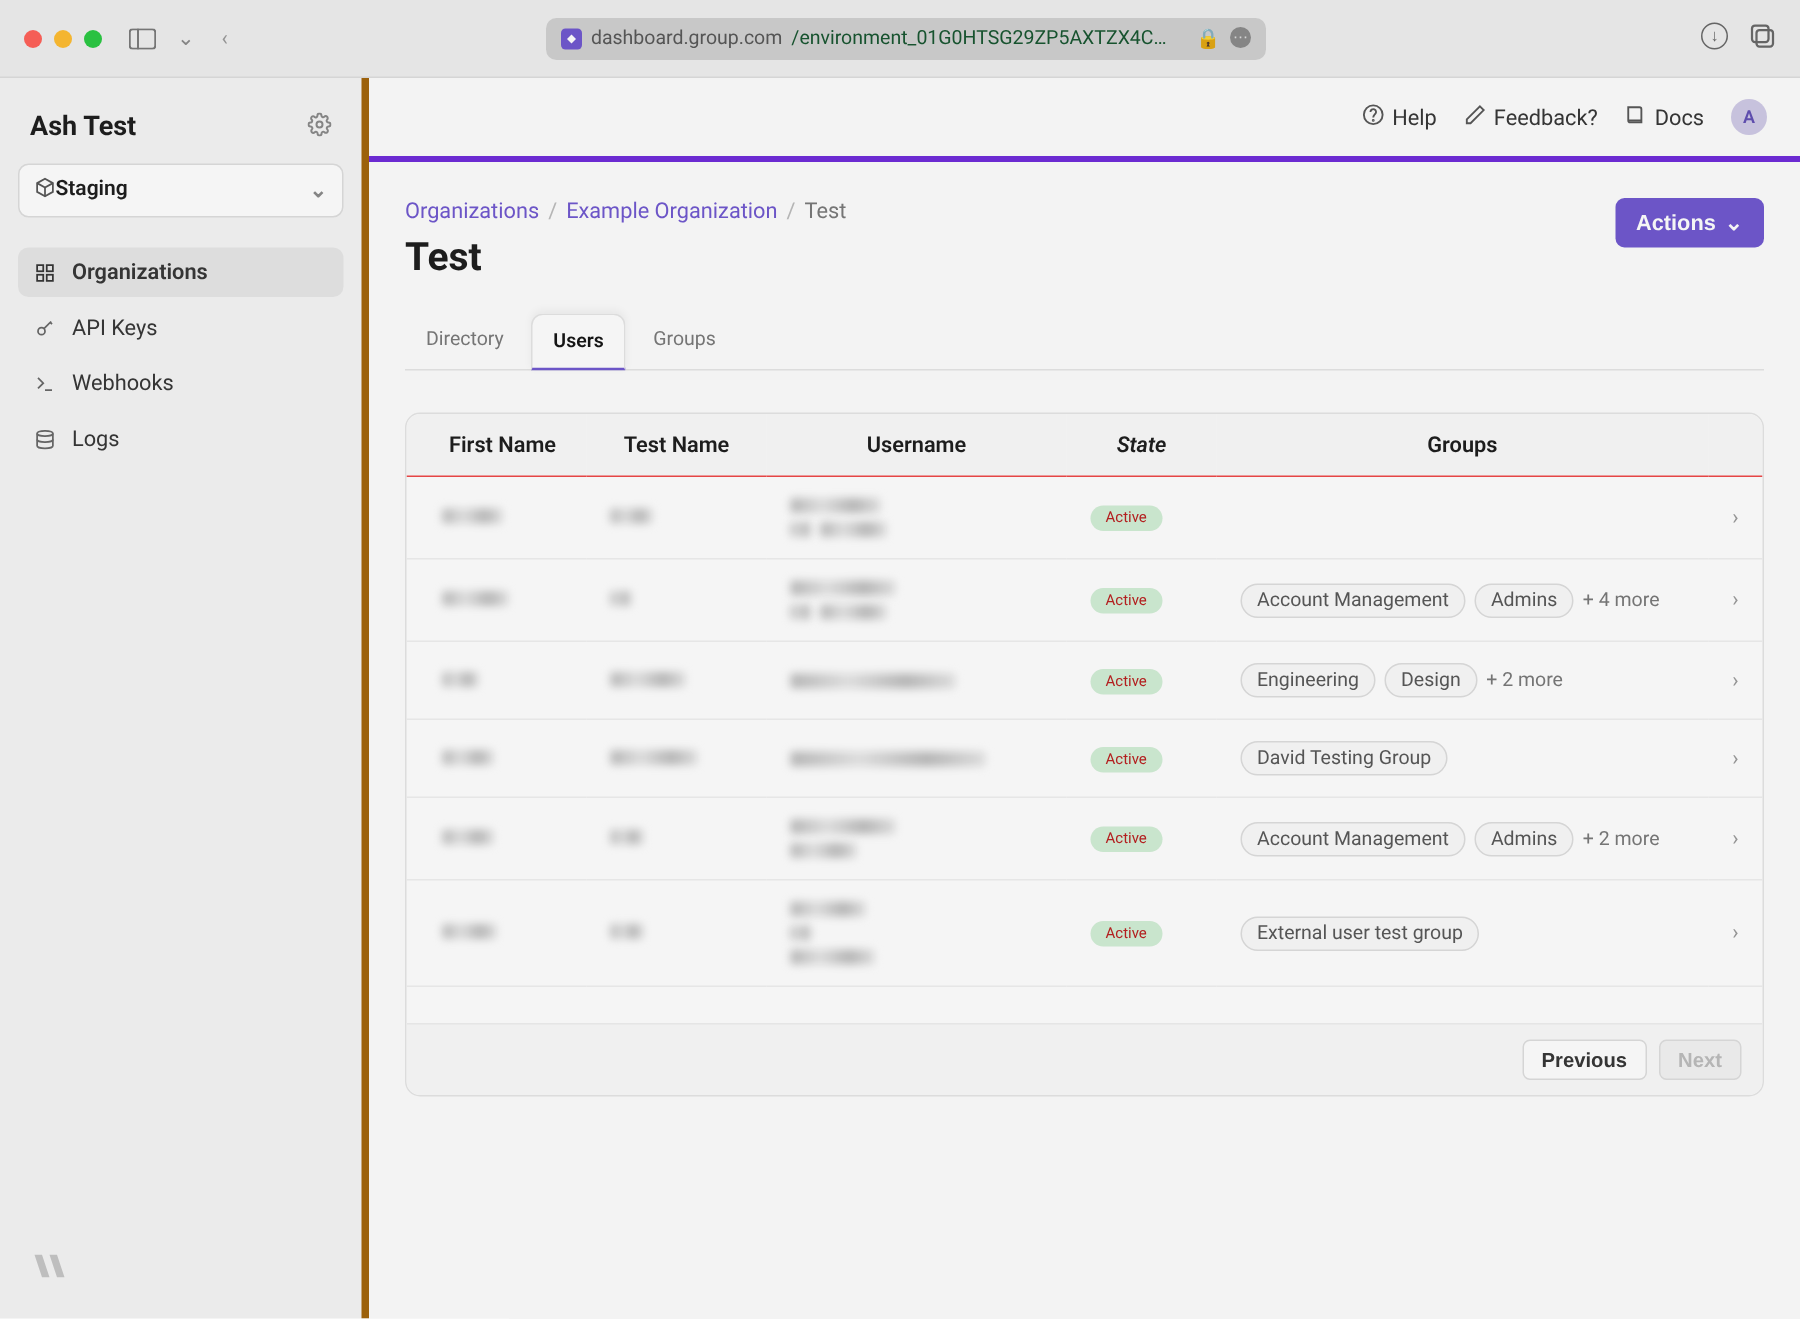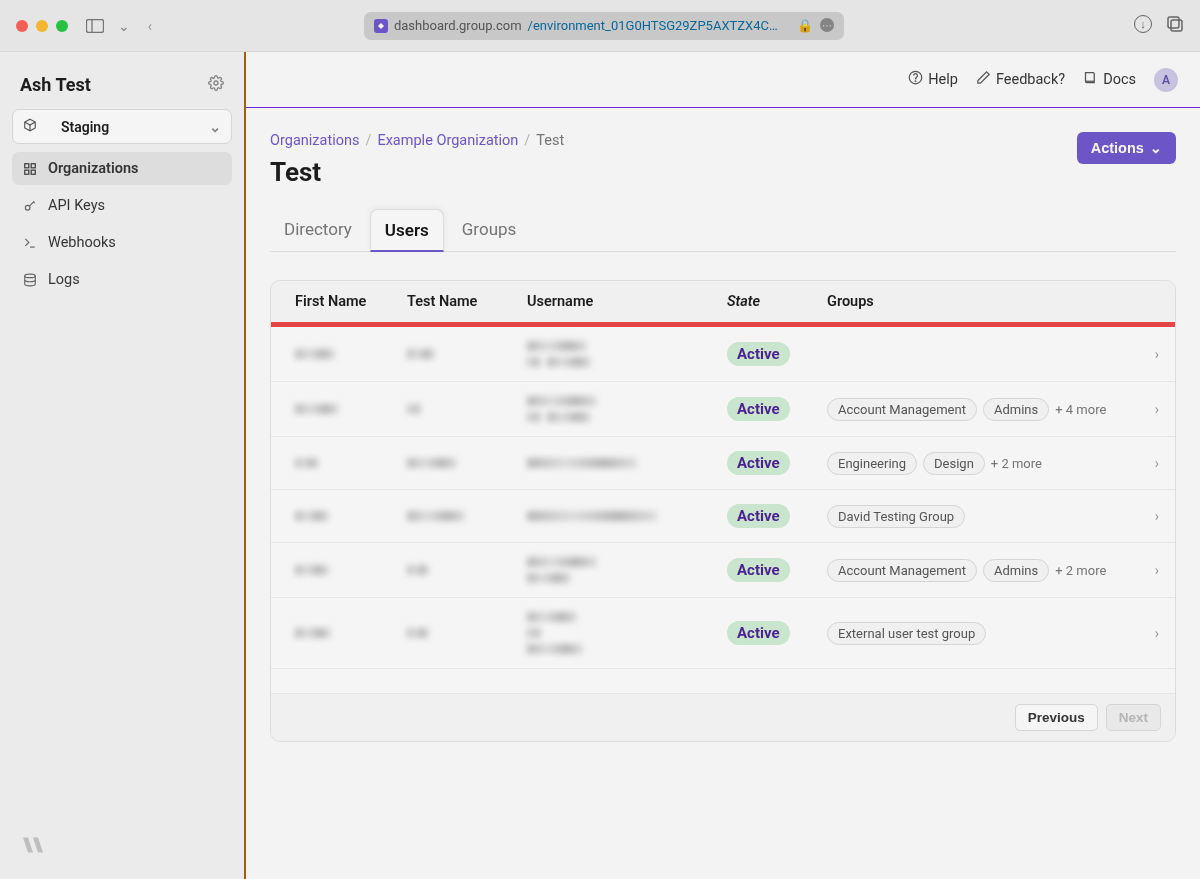--- a/index.html
+++ b/index.html
@@ -37,51 +37,51 @@
     height: 28px;
     display: flex;
     align-items: center;
     padding: 0 10px;
     width: 480px;
     color:#555;
     font-size:13px;
     gap:6px;
   }
   .addr-bar .favicon { width:14px; height:14px; background:#6e56cf; border-radius:3px; display:inline-flex; align-items:center; justify-content:center;}
-  .addr-bar .url-muted { color:#0369a1;text-align:center; }
+  .addr-bar .url-muted { color:#14532d;text-align:center; }
   .addr-bar .right-icons { margin-left:auto; display:flex; gap:6px; color:#777;}
   .browser-right-icons { margin-left:auto; display:flex; gap:14px; color:#666; }
   .circ-icon { width:18px;height:18px;border:1.5px solid #666;border-radius:50%; display:inline-flex;align-items:center;justify-content:center;font-size:11px;}
 
   
   .app { display:flex; height: calc(100% - 52px); }
   .sidebar {
     width: 246px;
     background:#f5f5f5;
-    border-right:2px solid #a16207;
+    border-right:5px solid #a16207;
     padding: 16px 12px;
     display:flex;
     flex-direction:column;
     gap:4px;
     position:relative;
   }
   .workspace-header { display:flex; align-items:center; justify-content:space-between; padding: 6px 8px 10px; }
   .workspace-header h1 { font-size:18px; font-weight:700; }
   .gear { color:#888; cursor:pointer; }
   .env-pill {
     border:1px solid #ddd;
     background:#fff;
     border-radius:7px;
     padding:8px 10px;
     display:flex;
-    align-items:flex-end;
-    gap:24px;
+    align-items:flex-start;
+    gap:0;
     font-weight:600;
     cursor:pointer;
-    margin-bottom:4px;
+    margin-bottom:16px;
   }
   .env-pill .chev { margin-left:auto; color:#888; }
   .nav-item {
     display:flex;
     align-items:center;
     gap:10px;
     padding:8px 10px;
     border-radius:7px;
     color:#333;
     cursor:pointer;
@@ -98,21 +98,21 @@
 
   
   .main { flex:1; display:flex; flex-direction:column; background:#fdfdfd; }
   .topbar {
     height:56px;
     display:flex;
     align-items:center;
     justify-content:flex-end;
     gap:18px;
     padding:0 22px;
-    border-bottom:1px solid #6d28d9;
+    border-bottom:4px solid #6d28d9;
   }
   .topbar a { color:#333; display:flex; align-items:center; gap:5px; text-decoration:none; cursor:pointer; font-size:14.5px;}
   .avatar { width:24px;height:24px;border-radius:50%; background:#cfc9e6; color:#5f4db3; display:flex;align-items:center;justify-content:center; font-size:12px; font-weight:600;}
 
   .content { padding: 24px; overflow:auto; }
   .breadcrumb { font-size:14.5px; color:#666; display:flex; gap:6px; align-items:center; }
   .breadcrumb a { color:#6e56cf; text-decoration:none; cursor:pointer; }
   .breadcrumb .sep { color:#bbb; }
   .breadcrumb .current { color:#777; }
 
@@ -133,21 +133,21 @@
   .tabs {
     display:flex;
     gap:4px;
     margin-top:22px;
     border-bottom:1px solid #e5e5e5;
   }
   .tab {
     padding:10px 14px;
     color:#777;
     cursor:pointer;
-    font-size:17px;
+    font-size:13px;
     border-top-left-radius:8px;
     border-top-right-radius:8px;
   }
   .tab.active {
     background:#fff;
     color:#111;
     font-weight:600;
     border:1px solid #e5e5e5;
     border-bottom:2px solid #6e56cf;
     margin-bottom:-1px;
@@ -168,25 +168,25 @@
     border-radius:6px;
     padding:9px 12px;
     font-size:14.5px;
     background:#fdfdfd;
     color:#333;
   }
   .search-input::placeholder { color:#a5a5a5; }
 
   table { width:100%; border-collapse:collapse; }
   th {
-    text-align:left;
+    text-align:center;
     font-weight:600;
     font-size:14.5px;
     padding:12px 16px;
-    border-bottom:5px solid #ef4444;
+    border-bottom:1px solid #ef4444;
     background:#fafafa;
     vertical-align:top;
   }
   th:first-child, td:first-child { padding-left:24px; }
   td {
     padding:14px 16px;
     border-bottom:1px solid #f0f0f0;
     vertical-align:middle;
     font-size:14px;
   }
@@ -194,23 +194,23 @@
     display:inline-block;
     background: linear-gradient(90deg,#bbb 0,#e6e6e6 35%,#bbb 70%,#e6e6e6 100%);
     filter: blur(3px);
     border-radius:2px;
     height:10px;
   }
   .bb-stack { display:flex; flex-direction:column; gap:6px; }
   .state-pill {
     display:inline-block;
     background:#d1eed5;
-    color:#4c1d95;
-    font-size:15px;
-    font-weight:700;
+    color:#b91c1c;
+    font-size:10px;
+    font-weight:400;
     padding:3px 10px;
     border-radius:12px;
   }
   .groups-cell { display:flex; flex-wrap:wrap; gap:6px; align-items:center; }
   .group-pill {
     border:1px solid #ddd;
     background:#fafafa;
     color:#555;
     font-size:13px;
     padding:3px 10px;

